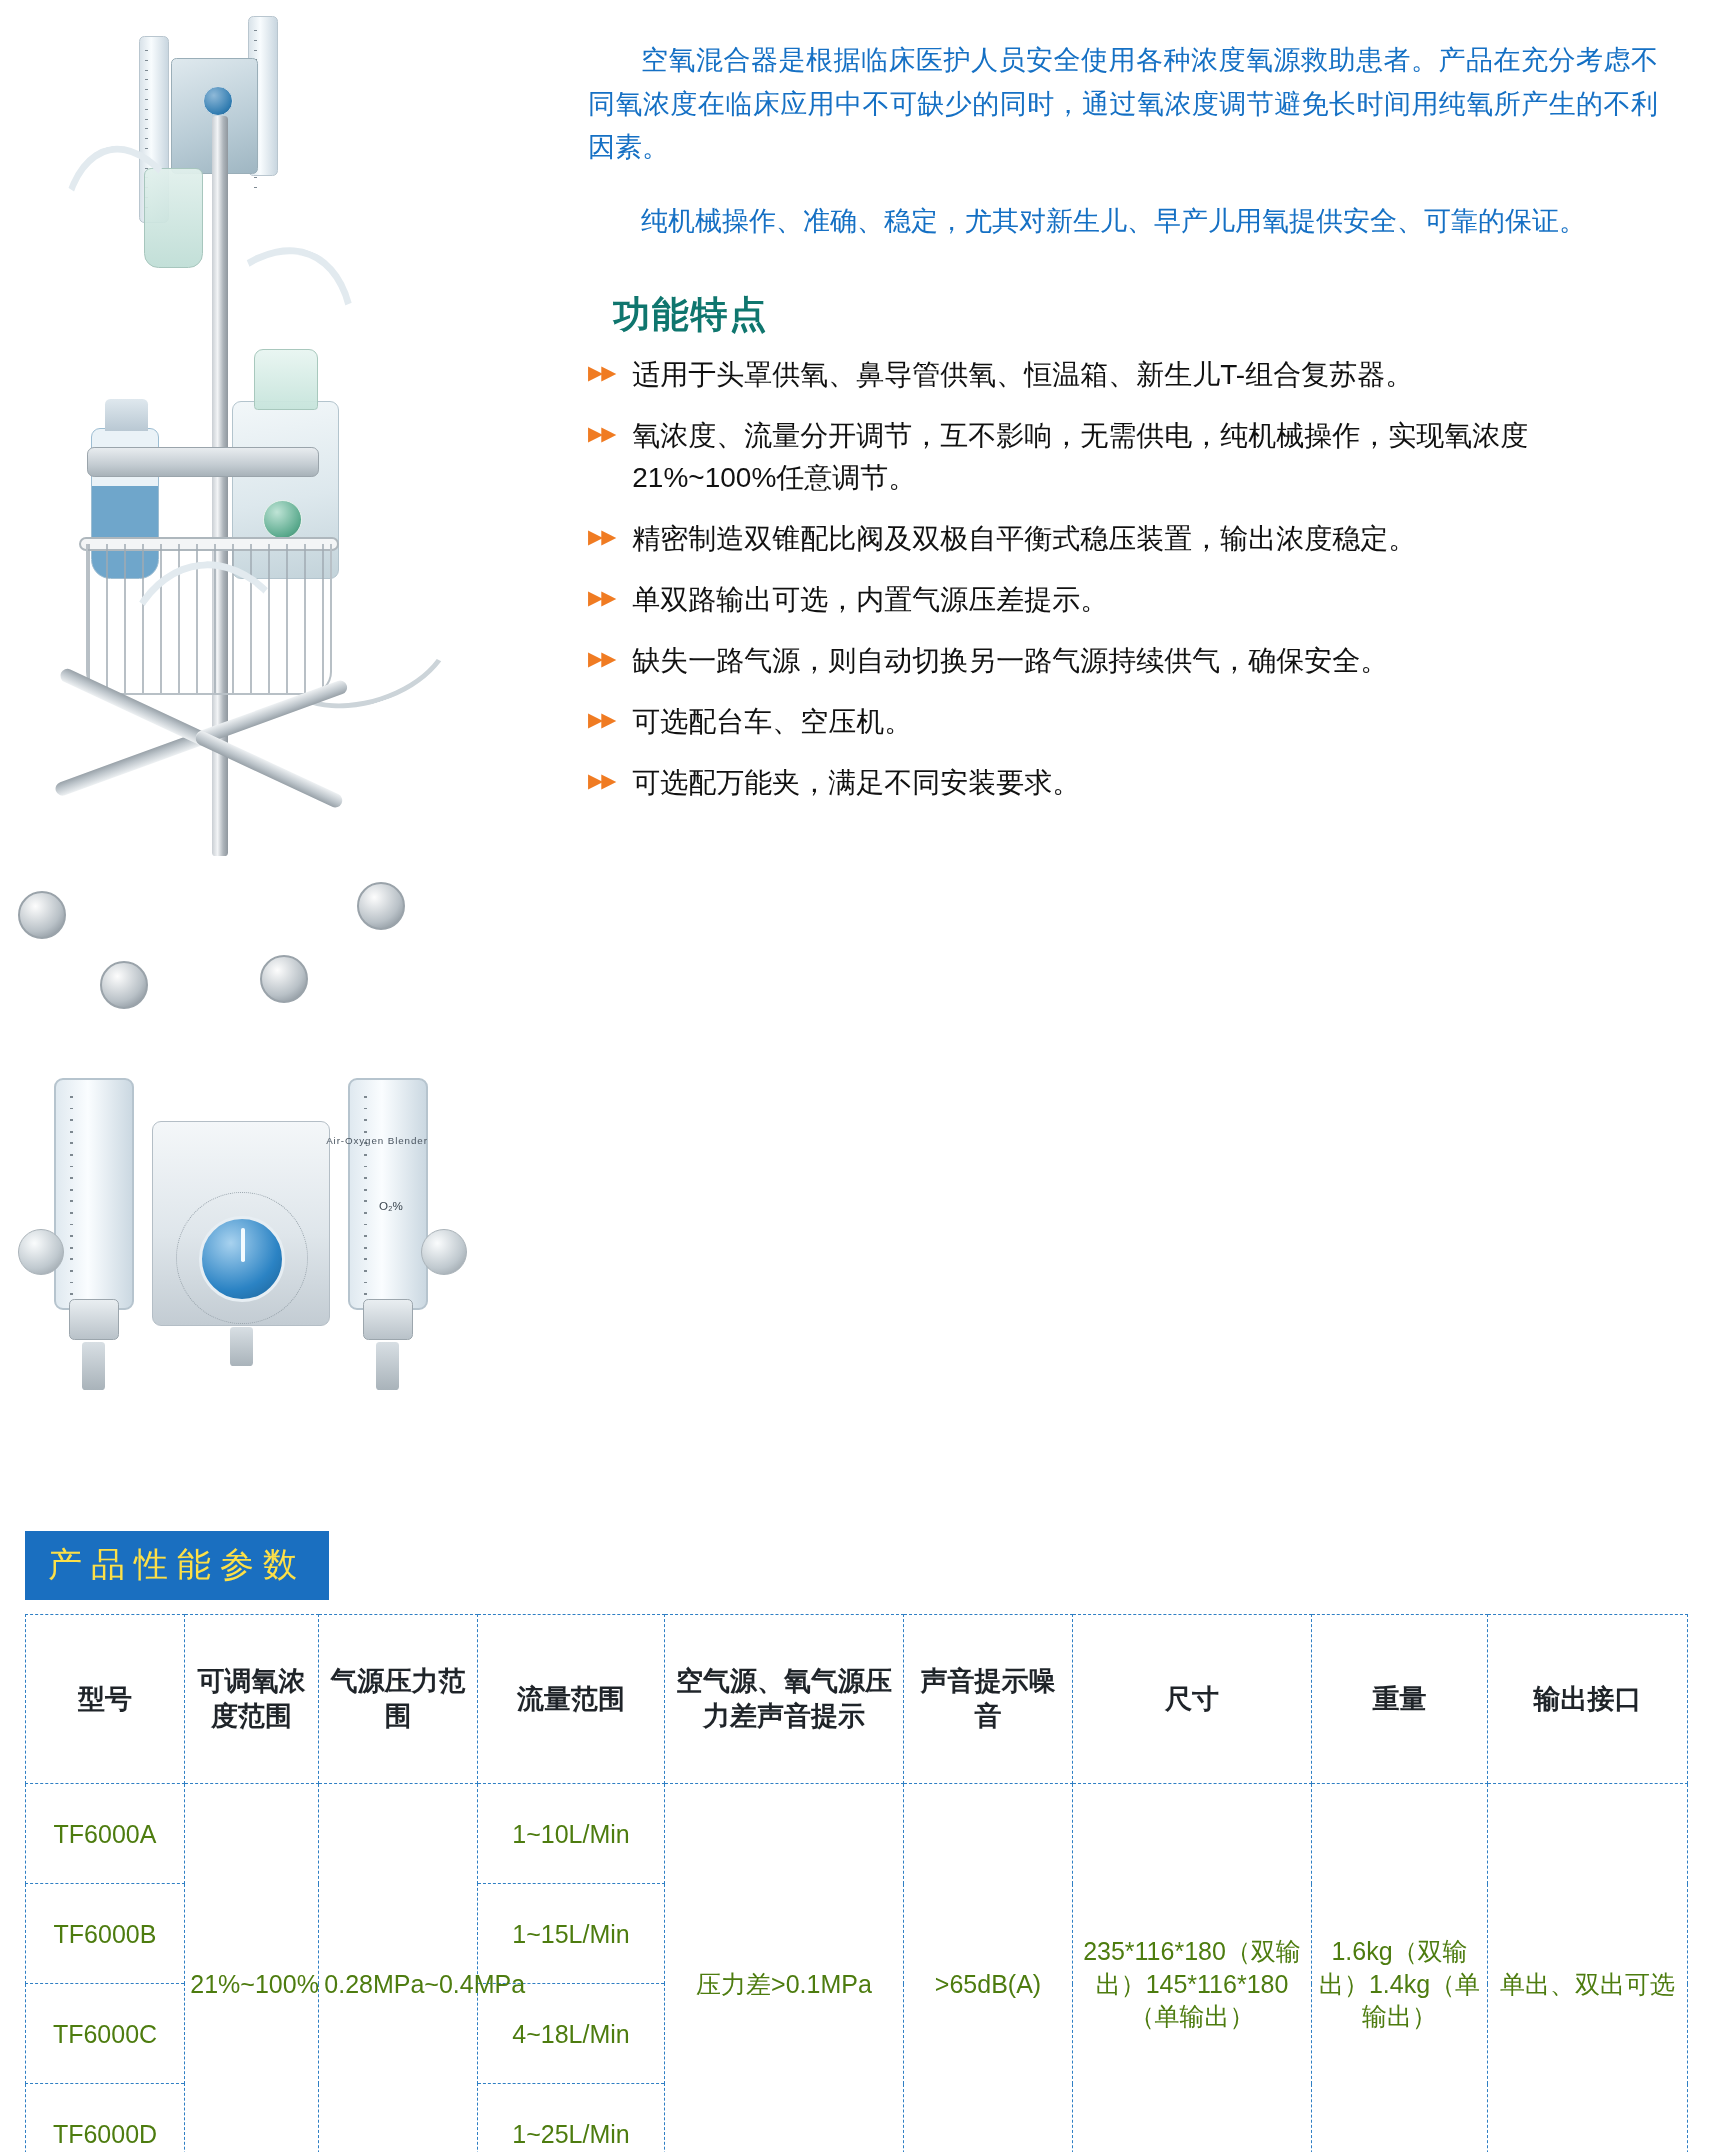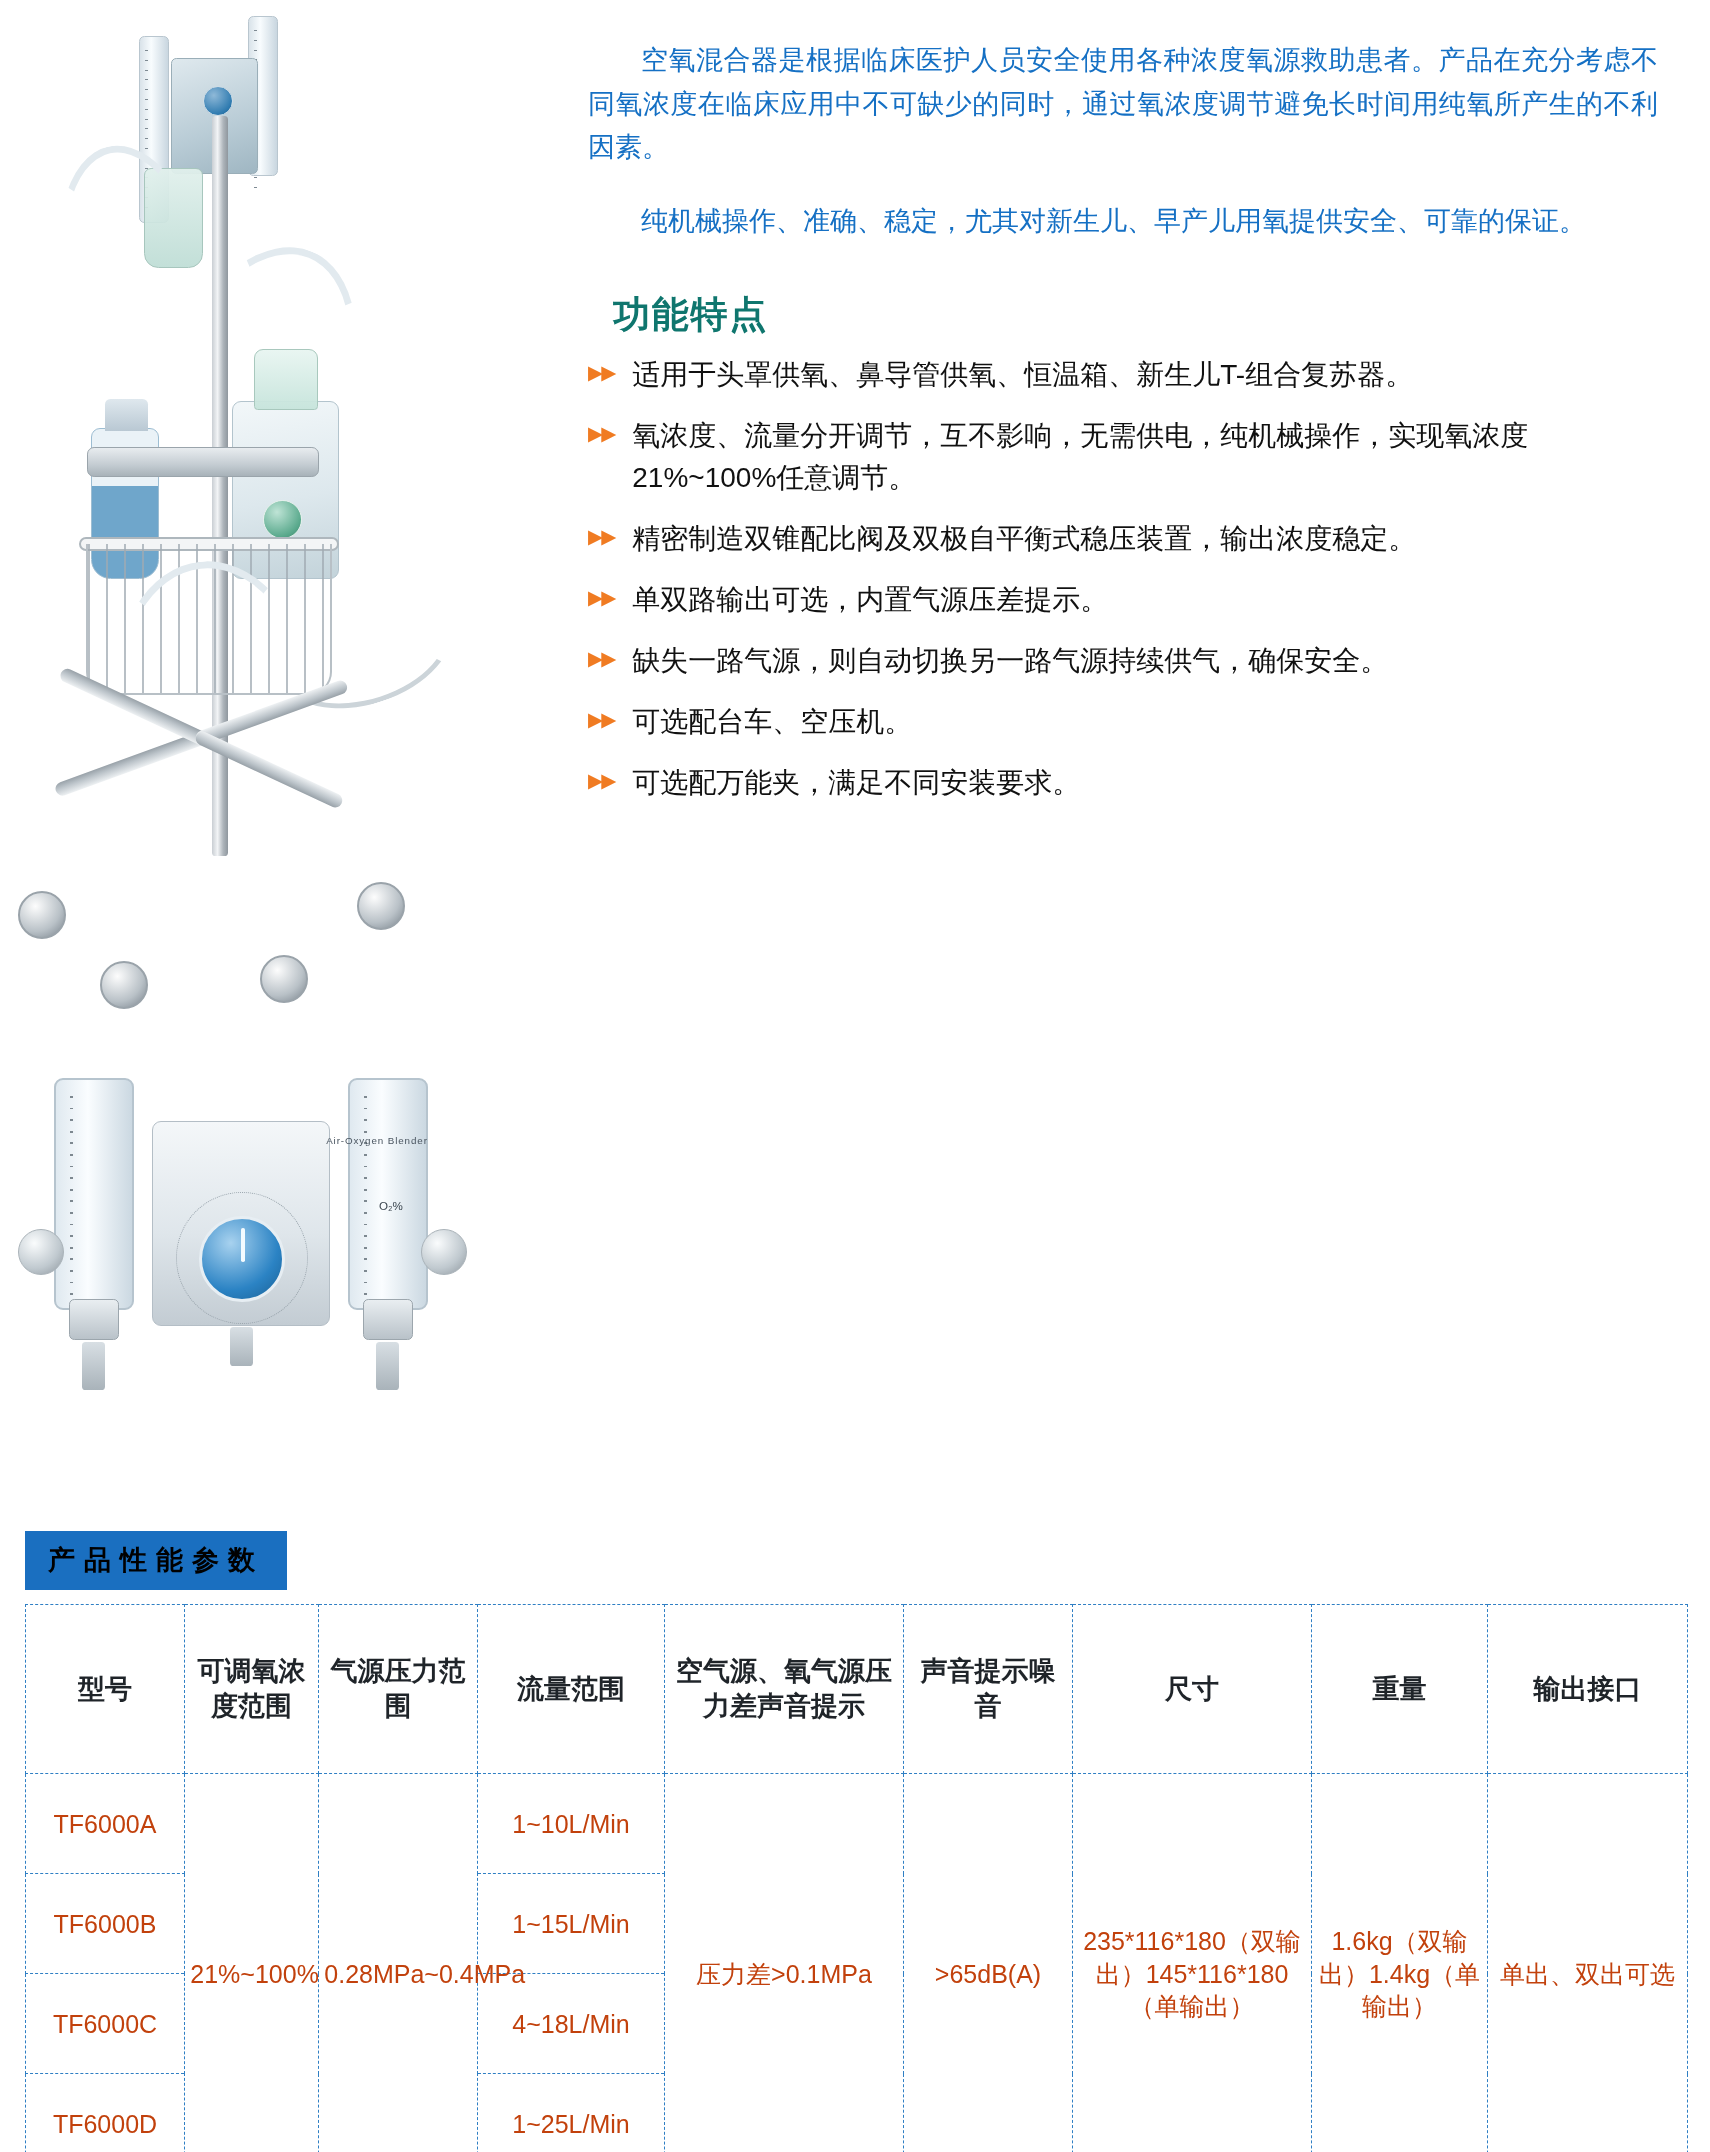--- a/index.html
+++ b/index.html
@@ -264,35 +264,35 @@
 
   
   .params {
     position: absolute;
     left: 25px; top: 1531px;
     width: 1661px;
   }
   .params-head {
     display: inline-block;
     background: #1a6fc0;
-    color: #000000;
-    font-size: 27px;
-    font-weight: bold;
+    color: #fde047;
+    font-size: 34px;
+    font-weight: normal;
     letter-spacing: 9px;
     padding: 10.7px 23px 12.5px 23px;
   }
   table.spec {
     margin-top: 14.3px;
     width: 1661px;
     border-collapse: collapse;
     table-layout: fixed;
   }
   table.spec th, table.spec td {
     border: 1.8px dashed #2f7fc4;
-    color: #c2410c;
+    color: #4d7c0f;
     text-align: center;
     vertical-align: middle;
     font-size: 25px;
     line-height: 1.3;
     padding: 9px 5.3px;
   }
   table.spec th {
     font-weight: bold;
     color: #1f2429;
     font-size: 27px;

